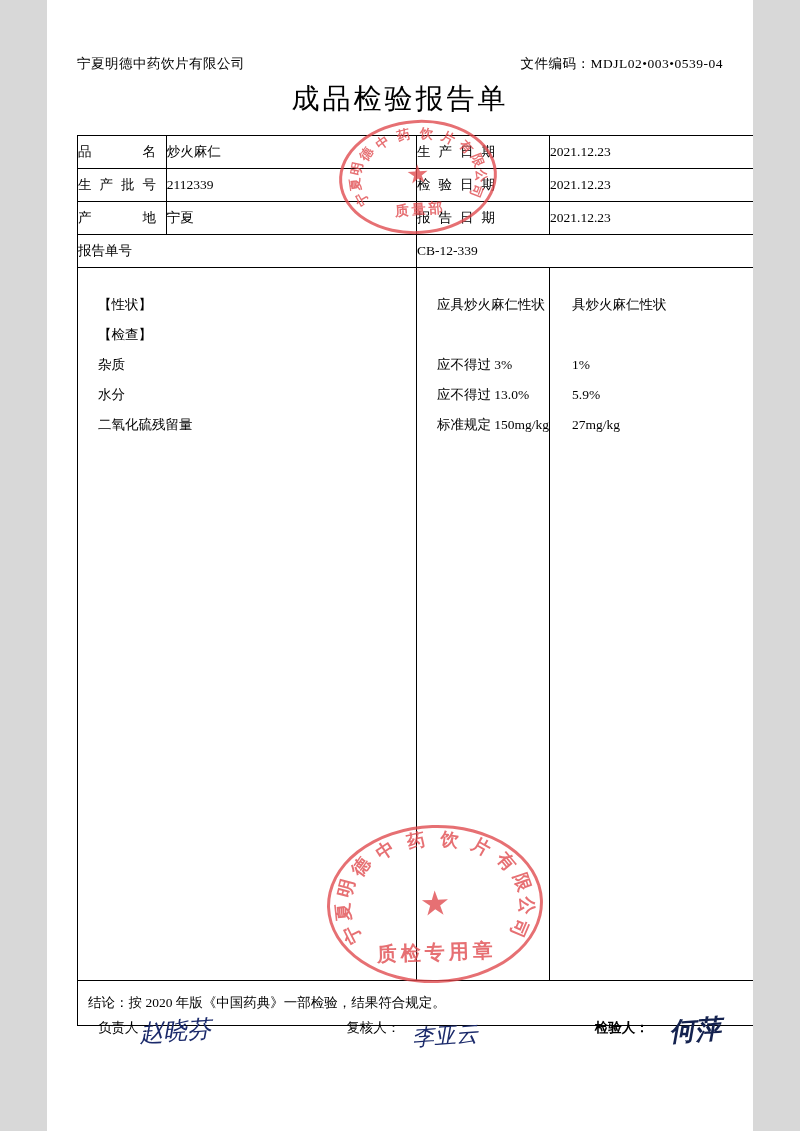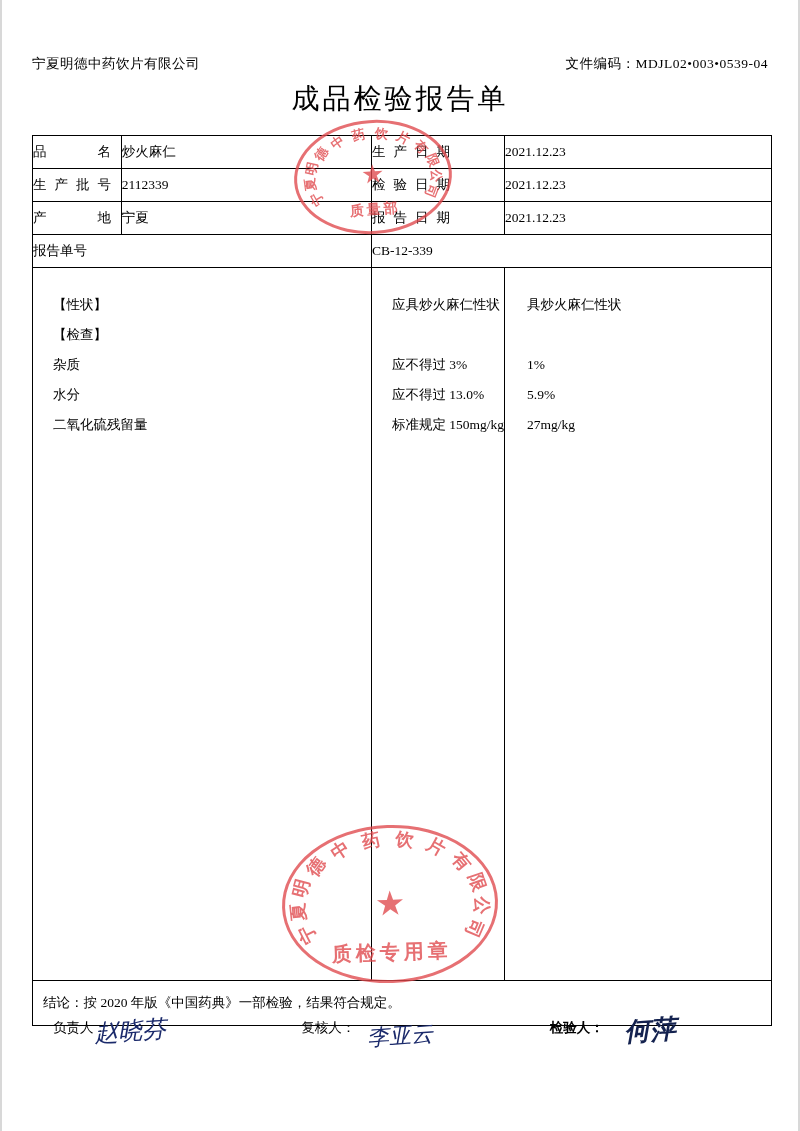--- a/index.html
+++ b/index.html
@@ -5,21 +5,21 @@
   html, body {
     margin: 0;
     padding: 0;
     background: #d8d8d8;
   }
   body {
     font-family: "Liberation Serif", "DejaVu Serif", serif;
   }
   .page {
     position: relative;
-    width: 796px;
+    width: 706px;
     height: 1131px;
     background: #ffffff;
     margin: 0 auto;
     overflow: hidden;
     box-sizing: border-box;
   }
   .header-row {
     position: absolute;
     top: 55px;
     left: 30px;

